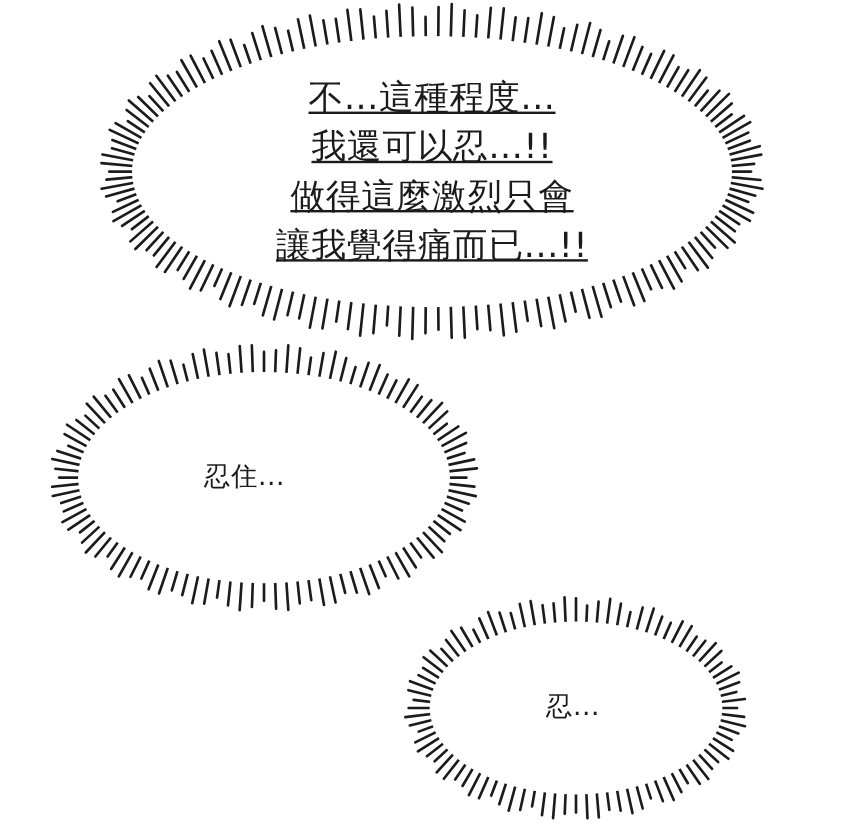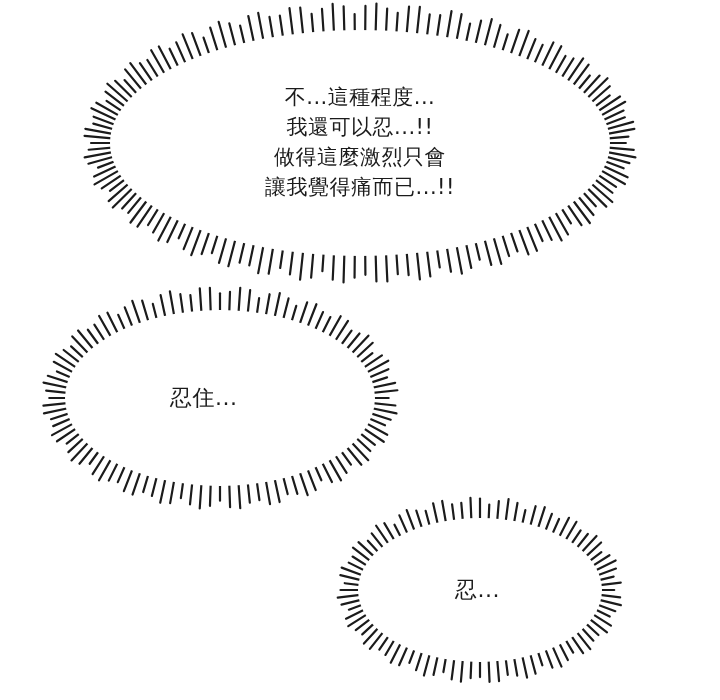--- a/index.html
+++ b/index.html
@@ -37,21 +37,21 @@
     align-items: center;
     justify-content: center;
     text-align: center;
     color: #1b1b1b;
     line-height: 1.42;
     white-space: pre-line;
     letter-spacing: 0.5px;
     pointer-events: none;
   }
   #bubble-1 { left: 70px; top: 8px; width: 580px; height: 270px; }
-  #bubble-1 .bubble-text { font-size: 21px; }
+  #bubble-1 .bubble-text { font-size: 29px; text-decoration: underline; }
   #bubble-2 { left: 30px; top: 288px; width: 380px; height: 220px; }
   #bubble-2 .bubble-text {
     font-size: 22px;
     align-items: center;
     justify-content: flex-start;
     padding-left: 140px;
     box-sizing: border-box;
   }
   #bubble-3 { left: 330px; top: 500px; width: 300px; height: 180px; }
   #bubble-3 .bubble-text {

